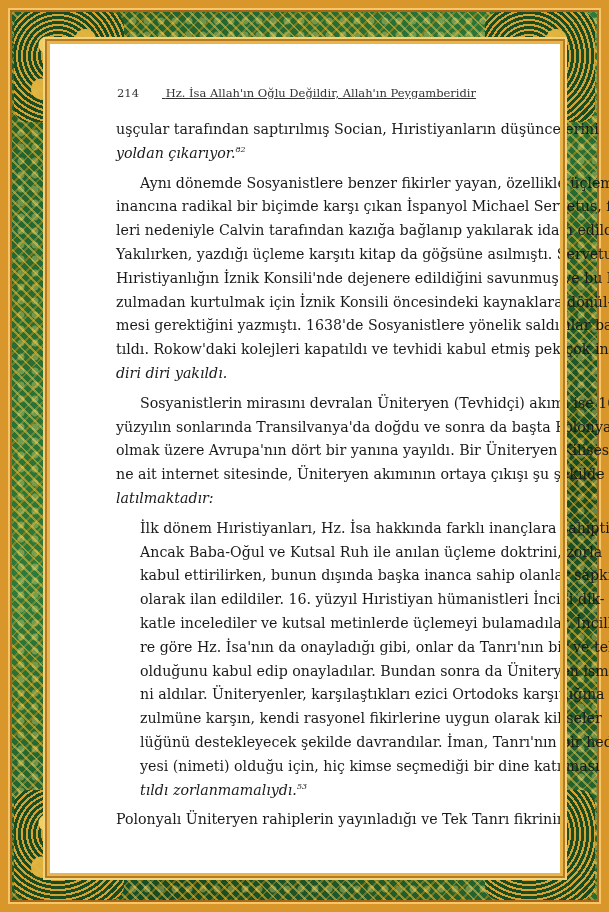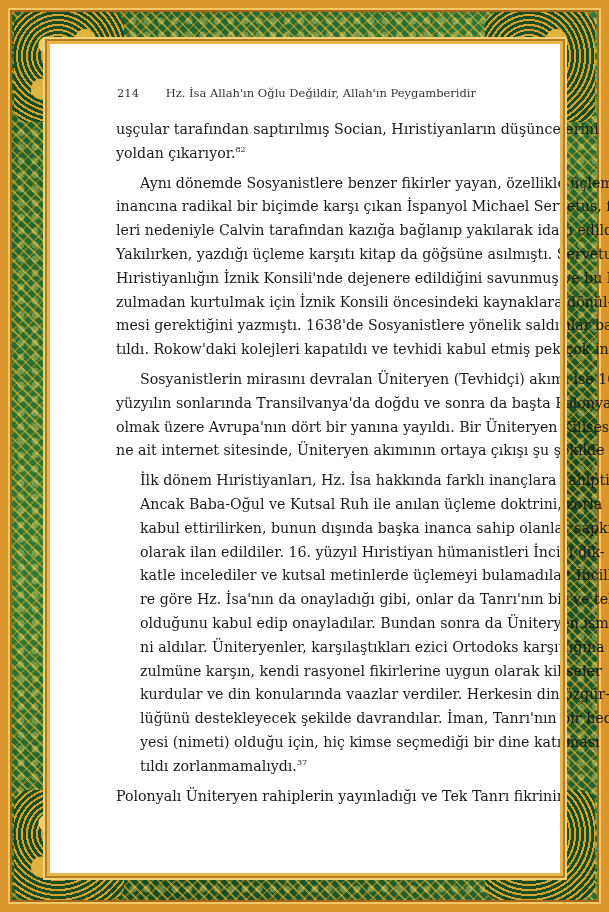--- a/index.html
+++ b/index.html
@@ -45,29 +45,30 @@
     .corner.br { right: 14px; bottom: 12px; border-top-left-radius: 70px; }
     .page {
       position: absolute; left: 50px; top: 44px; width: 510px; height: 829px;
       background: #ffffff;
       box-sizing: border-box;
     }
     .running-head {
       position: absolute; left: 67px; top: 42px;
       font-size: 11.5px; color: #333;
       white-space: nowrap;
+      text-decoration: underline;
     }
     .running-head .pageno { display: inline-block; width: 45px; }
     .body-text {
       position: absolute; left: 66px; top: 74px; width: 416px;
       font-size: 14.2px; line-height: 23.8px; color: #1a1a1a;
       text-align: justify;
     }
     .line { display: block; white-space: nowrap; text-align-last: justify; text-align: justify; }
-    .line.last { text-align-last: left; }
+    .line.last { text-align-last: left; font-style: italic; }
     .indent { padding-left: 24px; }
     .quote .line { padding-left: 24px; }
     .p { margin-bottom: 6px; }
     sup { font-size: 8px; vertical-align: 6px; line-height: 0; }
   </style>
 </head>
 <body>
 
 <div class="frame">
   <div class="corner tl"></div>
@@ -92,43 +93,44 @@
 
     <div class="p">
       <span class="line indent">Aynı dönemde Sosyanistlere benzer fikirler yayan, özellikle üçleme</span>
       <span class="line">inancına radikal bir biçimde karşı çıkan İspanyol Michael Servetus, fikir-</span>
       <span class="line">leri nedeniyle Calvin tarafından kazığa bağlanıp yakılarak idam edildi.</span>
       <span class="line">Yakılırken, yazdığı üçleme karşıtı kitap da göğsüne asılmıştı. Servetus,</span>
       <span class="line">Hıristiyanlığın İznik Konsili'nde dejenere edildiğini savunmuş ve bu bo-</span>
       <span class="line">zulmadan kurtulmak için İznik Konsili öncesindeki kaynaklara dönül-</span>
       <span class="line">mesi gerektiğini yazmıştı. 1638'de Sosyanistlere yönelik saldırılar başla-</span>
       <span class="line">tıldı. Rokow'daki kolejleri kapatıldı ve tevhidi kabul etmiş pek çok insan</span>
+      <span class="line last">diri diri yakıldı.</span>
     </div>
 
     <div class="p">
       <span class="line indent">Sosyanistlerin mirasını devralan Üniteryen (Tevhidçi) akımı ise 16.</span>
       <span class="line">yüzyılın sonlarında Transilvanya'da doğdu ve sonra da başta Polonya</span>
       <span class="line">olmak üzere Avrupa'nın dört bir yanına yayıldı. Bir Üniteryen Kilisesi'-</span>
       <span class="line">ne ait internet sitesinde, Üniteryen akımının ortaya çıkışı şu şekilde an-</span>
+      <span class="line last">latılmaktadır:</span>
     </div>
 
     <div class="p quote">
       <span class="line">İlk dönem Hıristiyanları, Hz. İsa hakkında farklı inançlara sahipti-</span>
       <span class="line">Ancak Baba-Oğul ve Kutsal Ruh ile anılan üçleme doktrini, zorla</span>
       <span class="line">kabul ettirilirken, bunun dışında başka inanca sahip olanlar sapkın</span>
       <span class="line">olarak ilan edildiler. 16. yüzyıl Hıristiyan hümanistleri İncil'i dik-</span>
       <span class="line">katle incelediler ve kutsal metinlerde üçlemeyi bulamadılar. İncille-</span>
       <span class="line">re göre Hz. İsa'nın da onayladığı gibi, onlar da Tanrı'nın bir ve tek</span>
       <span class="line">olduğunu kabul edip onayladılar. Bundan sonra da Üniteryen ismi-</span>
       <span class="line">ni aldılar. Üniteryenler, karşılaştıkları ezici Ortodoks karşıtlığına ve</span>
       <span class="line">zulmüne karşın, kendi rasyonel fikirlerine uygun olarak kiliseler</span>
-      <span class="line">kurdular ve din konularında vaazlar verdiler. Herkesin din özgür-</span>
       <span class="line">lüğünü destekleyecek şekilde davrandılar. İman, Tanrı'nın bir hedi-</span>
       <span class="line">yesi (nimeti) olduğu için, hiç kimse seçmediği bir dine katılması</span>
-      <span class="line last"><span>tıldı zorlanmamalıydı.</span><sup>37</sup></span>
+      <span class="line last"><span>tıldı zorlanmamalıydı.</span><sup>53</sup></span>
     </div>
 
     <div class="p">
       <span class="line">Polonyalı Üniteryen rahiplerin yayınladığı ve Tek Tanrı fikrinin</span>
     </div>
   </div>
 </div>
 
 <div class="inner-rim"></div>
 

